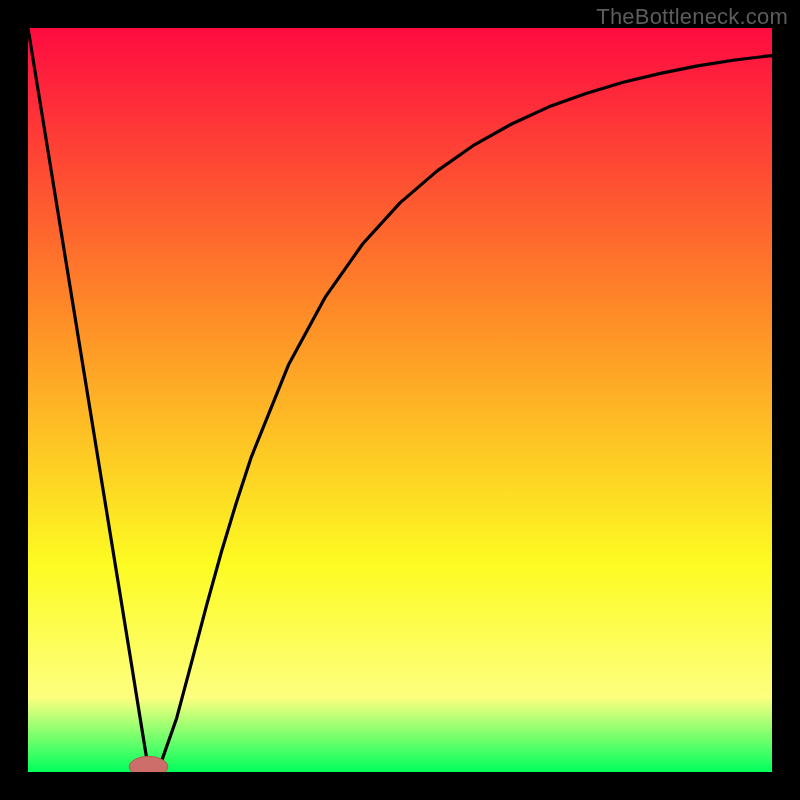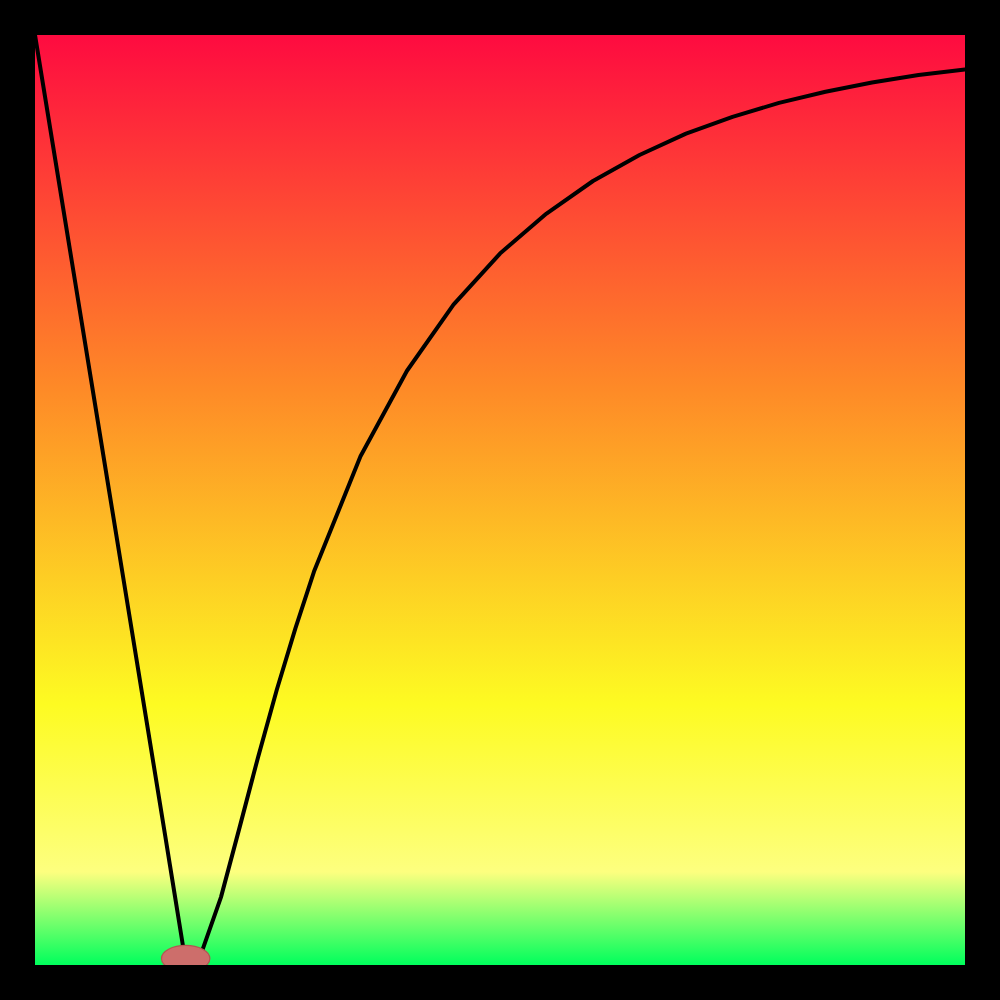--- a/index.html
+++ b/index.html
@@ -36,20 +36,21 @@
     user-select: none;
   }
   svg {
     display: block;
   }
 </style>
 </head>
 <body>
 
 <div class="frame">
+  <div class="watermark">TheBottleneck.com</div>
 
   <div class="plot">
     <svg id="chart-svg" viewBox="0 0 744 744" width="744" height="744">
       <defs>
         <linearGradient id="bg-grad" x1="0" y1="0" x2="0" y2="1">
           <stop id="g0" offset="0%" stop-color="#fe0b40"></stop>
           <stop id="g1" offset="38%" stop-color="#fe8a27"></stop>
           <stop id="g2" offset="72%" stop-color="#fdfb22"></stop>
           <stop id="g3" offset="90%" stop-color="#fdff7f"></stop>
           <stop id="g4" offset="100%" stop-color="#00ff5c"></stop>

